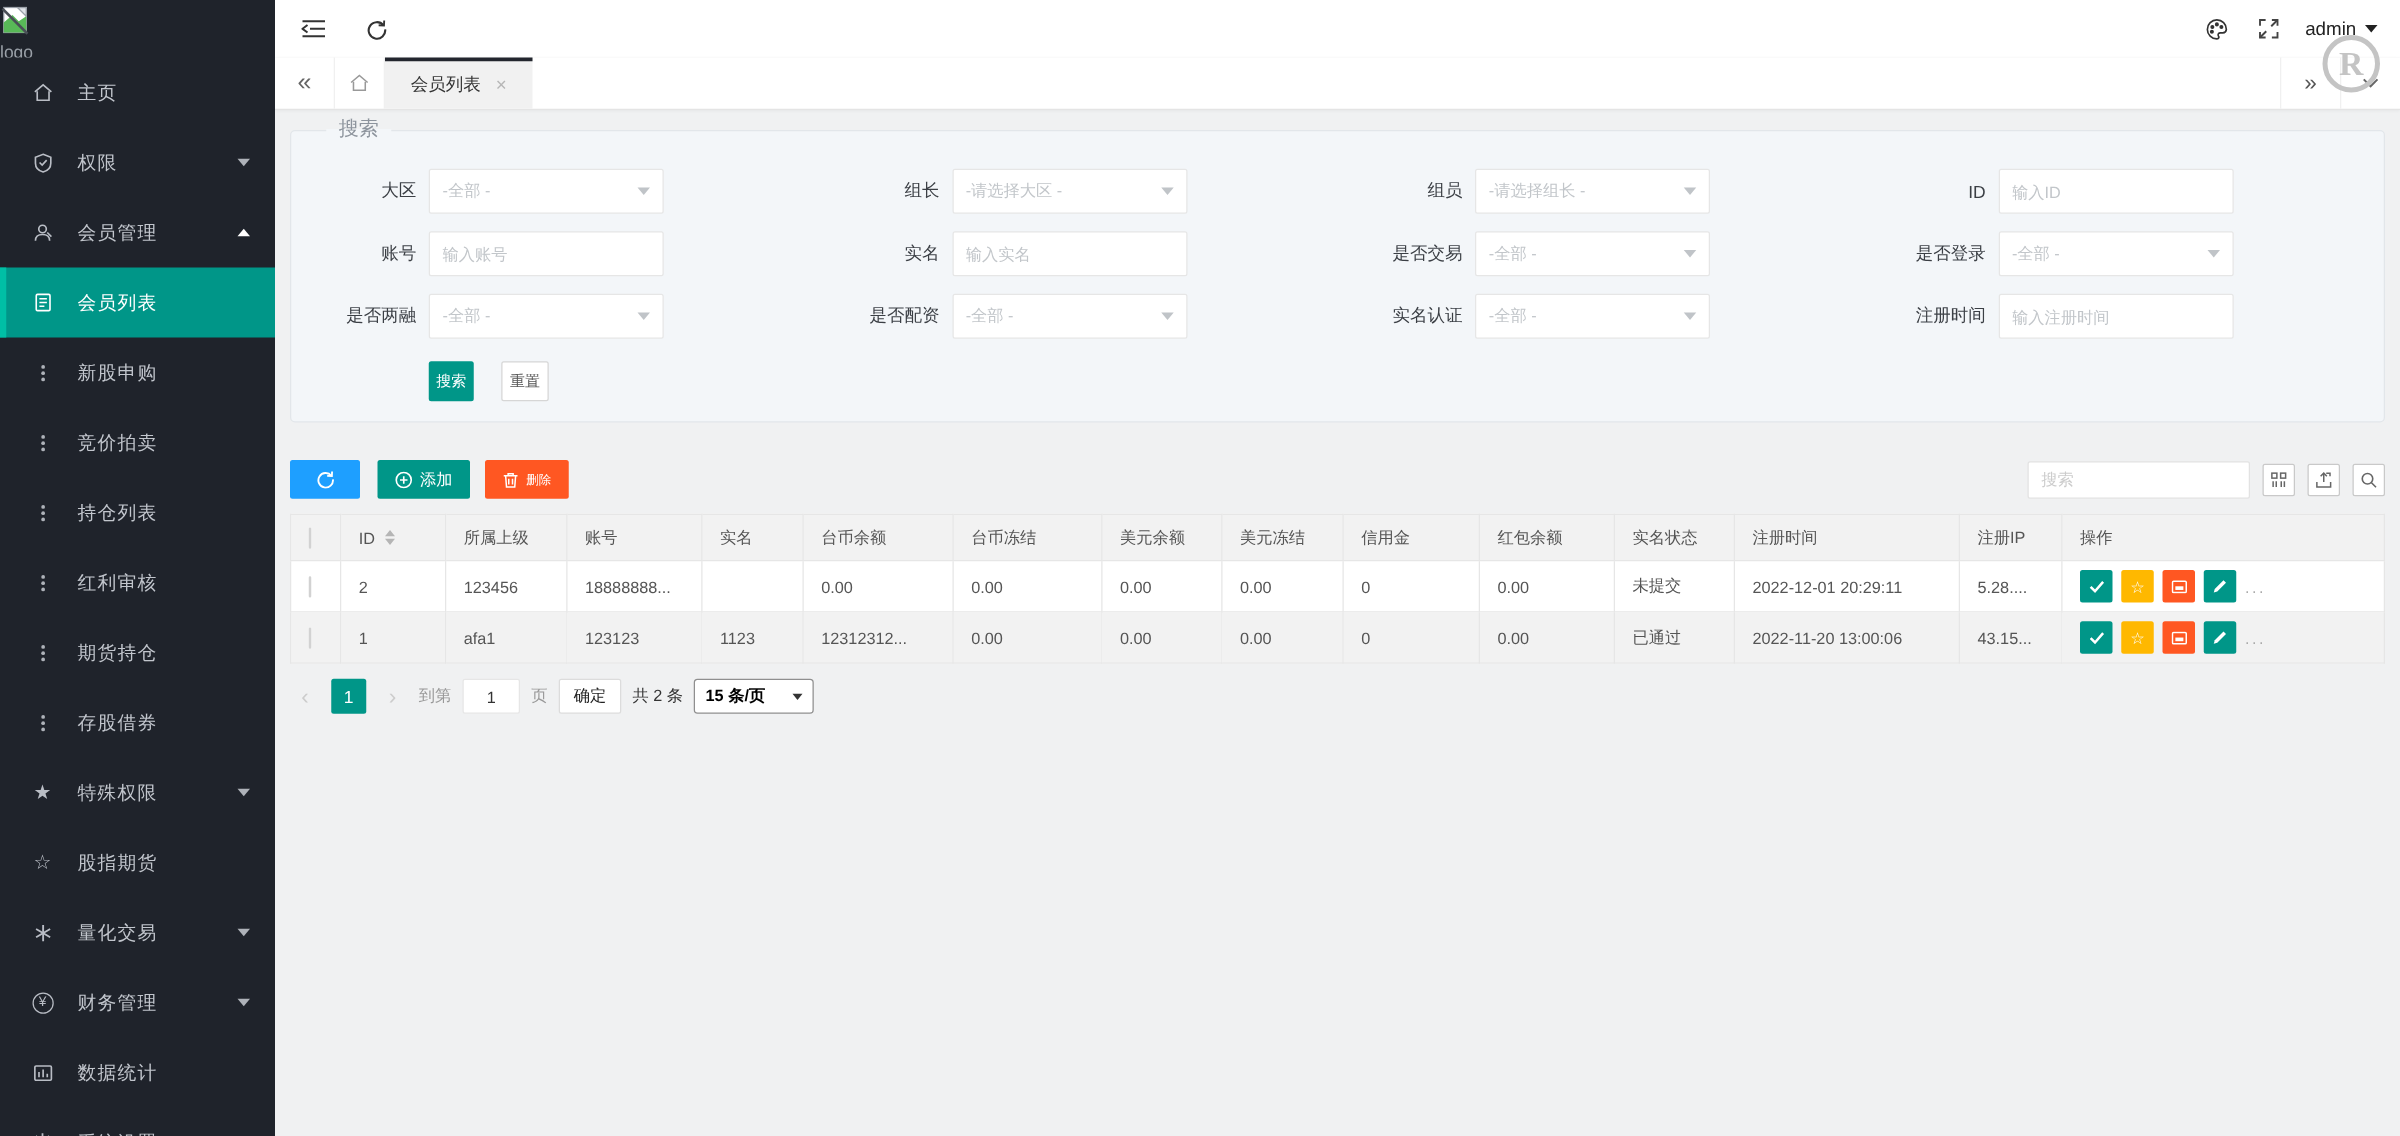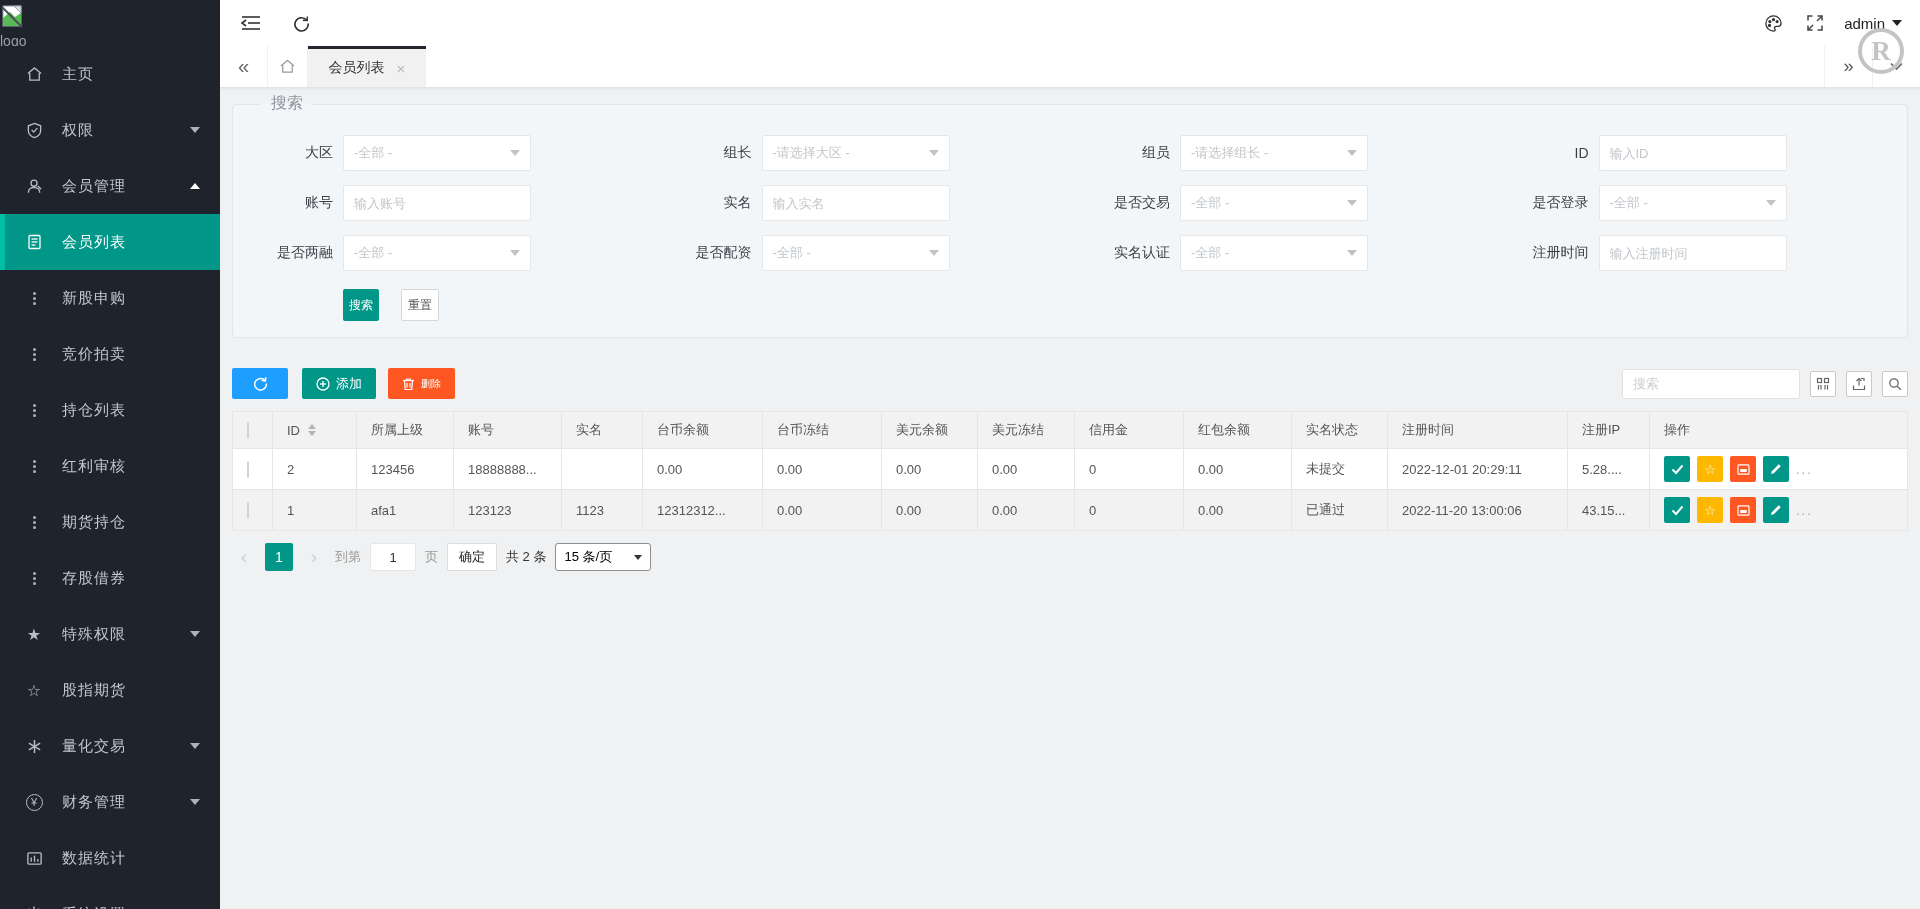--- a/index.html
+++ b/index.html
@@ -79,21 +79,21 @@
   .op.teal { background:#009688; } .op.yellow { background:#FFB800; } .op.red { background:#FF5722; }
   .more-dots { color:#aaa; letter-spacing:2px; }
 
   .pager { margin-top:12px; display:flex; align-items:center; gap:9px; font-size:13px; color:#666; }
   .pg-nav { width:24px; height:28px; display:flex; align-items:center; justify-content:center; color:#ccc; font-size:18px; cursor:pointer; }
   .pg-cur { width:28px; height:28px; background:#009688; color:#fff; border-radius:2px; display:flex; align-items:center; justify-content:center; font-size:14px; cursor:pointer; }
   .pg-muted { color:#999; }
   .pg-input { width:46px; height:28px; border:1px solid #e6e6e6; border-radius:2px; text-align:center; font-size:13px; color:#333; outline:none; background:#fff; }
   .pg-ok { min-width:50px; height:28px; background:#fff; border:1px solid #dcdcdc; border-radius:2px; color:#222; font-size:13px; cursor:pointer; }
   .pg-total { color:#333; }
-  .pg-select { height:28px; min-width:96px; border:1px solid #8f8f8f; border-radius:3px; background:#fff; display:flex; align-items:center; justify-content:space-between; padding:0 8px; color:#000; cursor:pointer; }
+  .pg-select { height:28px; min-width:96px; border:1px solid #8f8f8f; border-radius:3px; background:#fff; display:flex; align-items:center; justify-content:space-between; padding:0 8px; color:#000; cursor:pointer;font-weight:bold; }
   .pg-select .sc { width:0; height:0; border-left:4px solid transparent; border-right:4px solid transparent; border-top:5px solid #333; margin-left:10px; }
 
   svg { display:block; }
 </style>
 </head>
 <body>
 
 <div class="sidebar">
   <div class="logo-area">
     <span>

